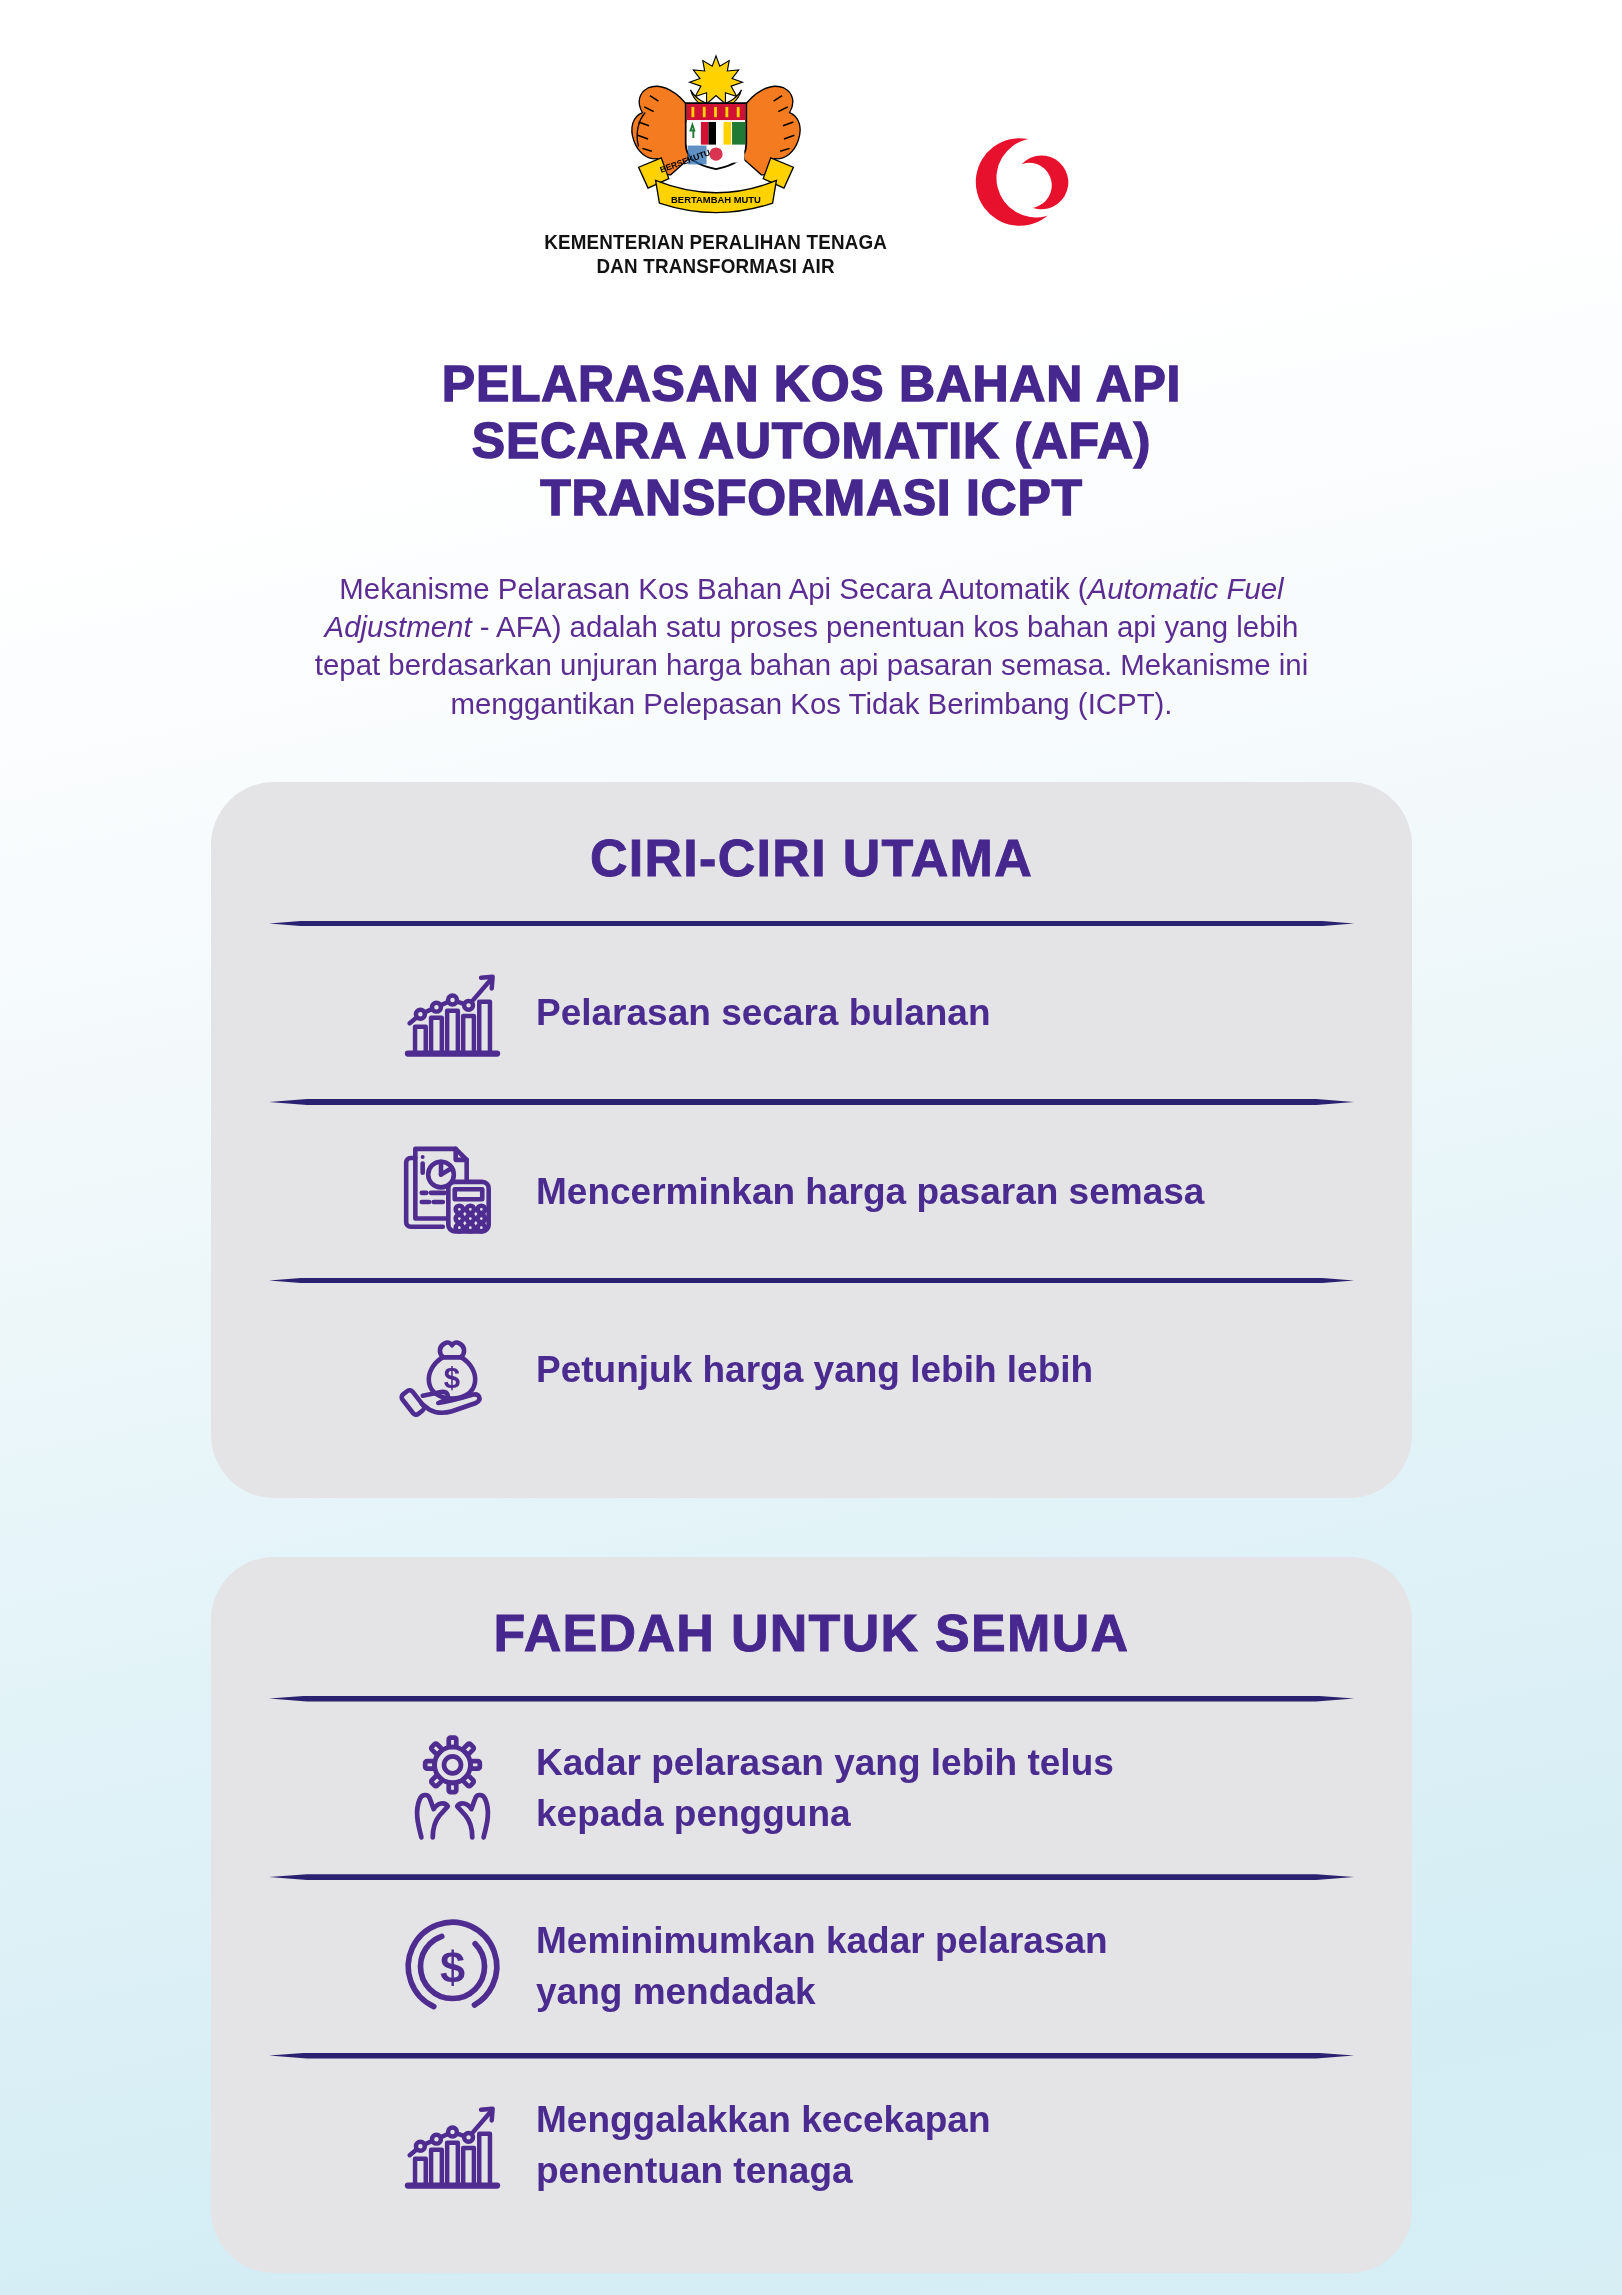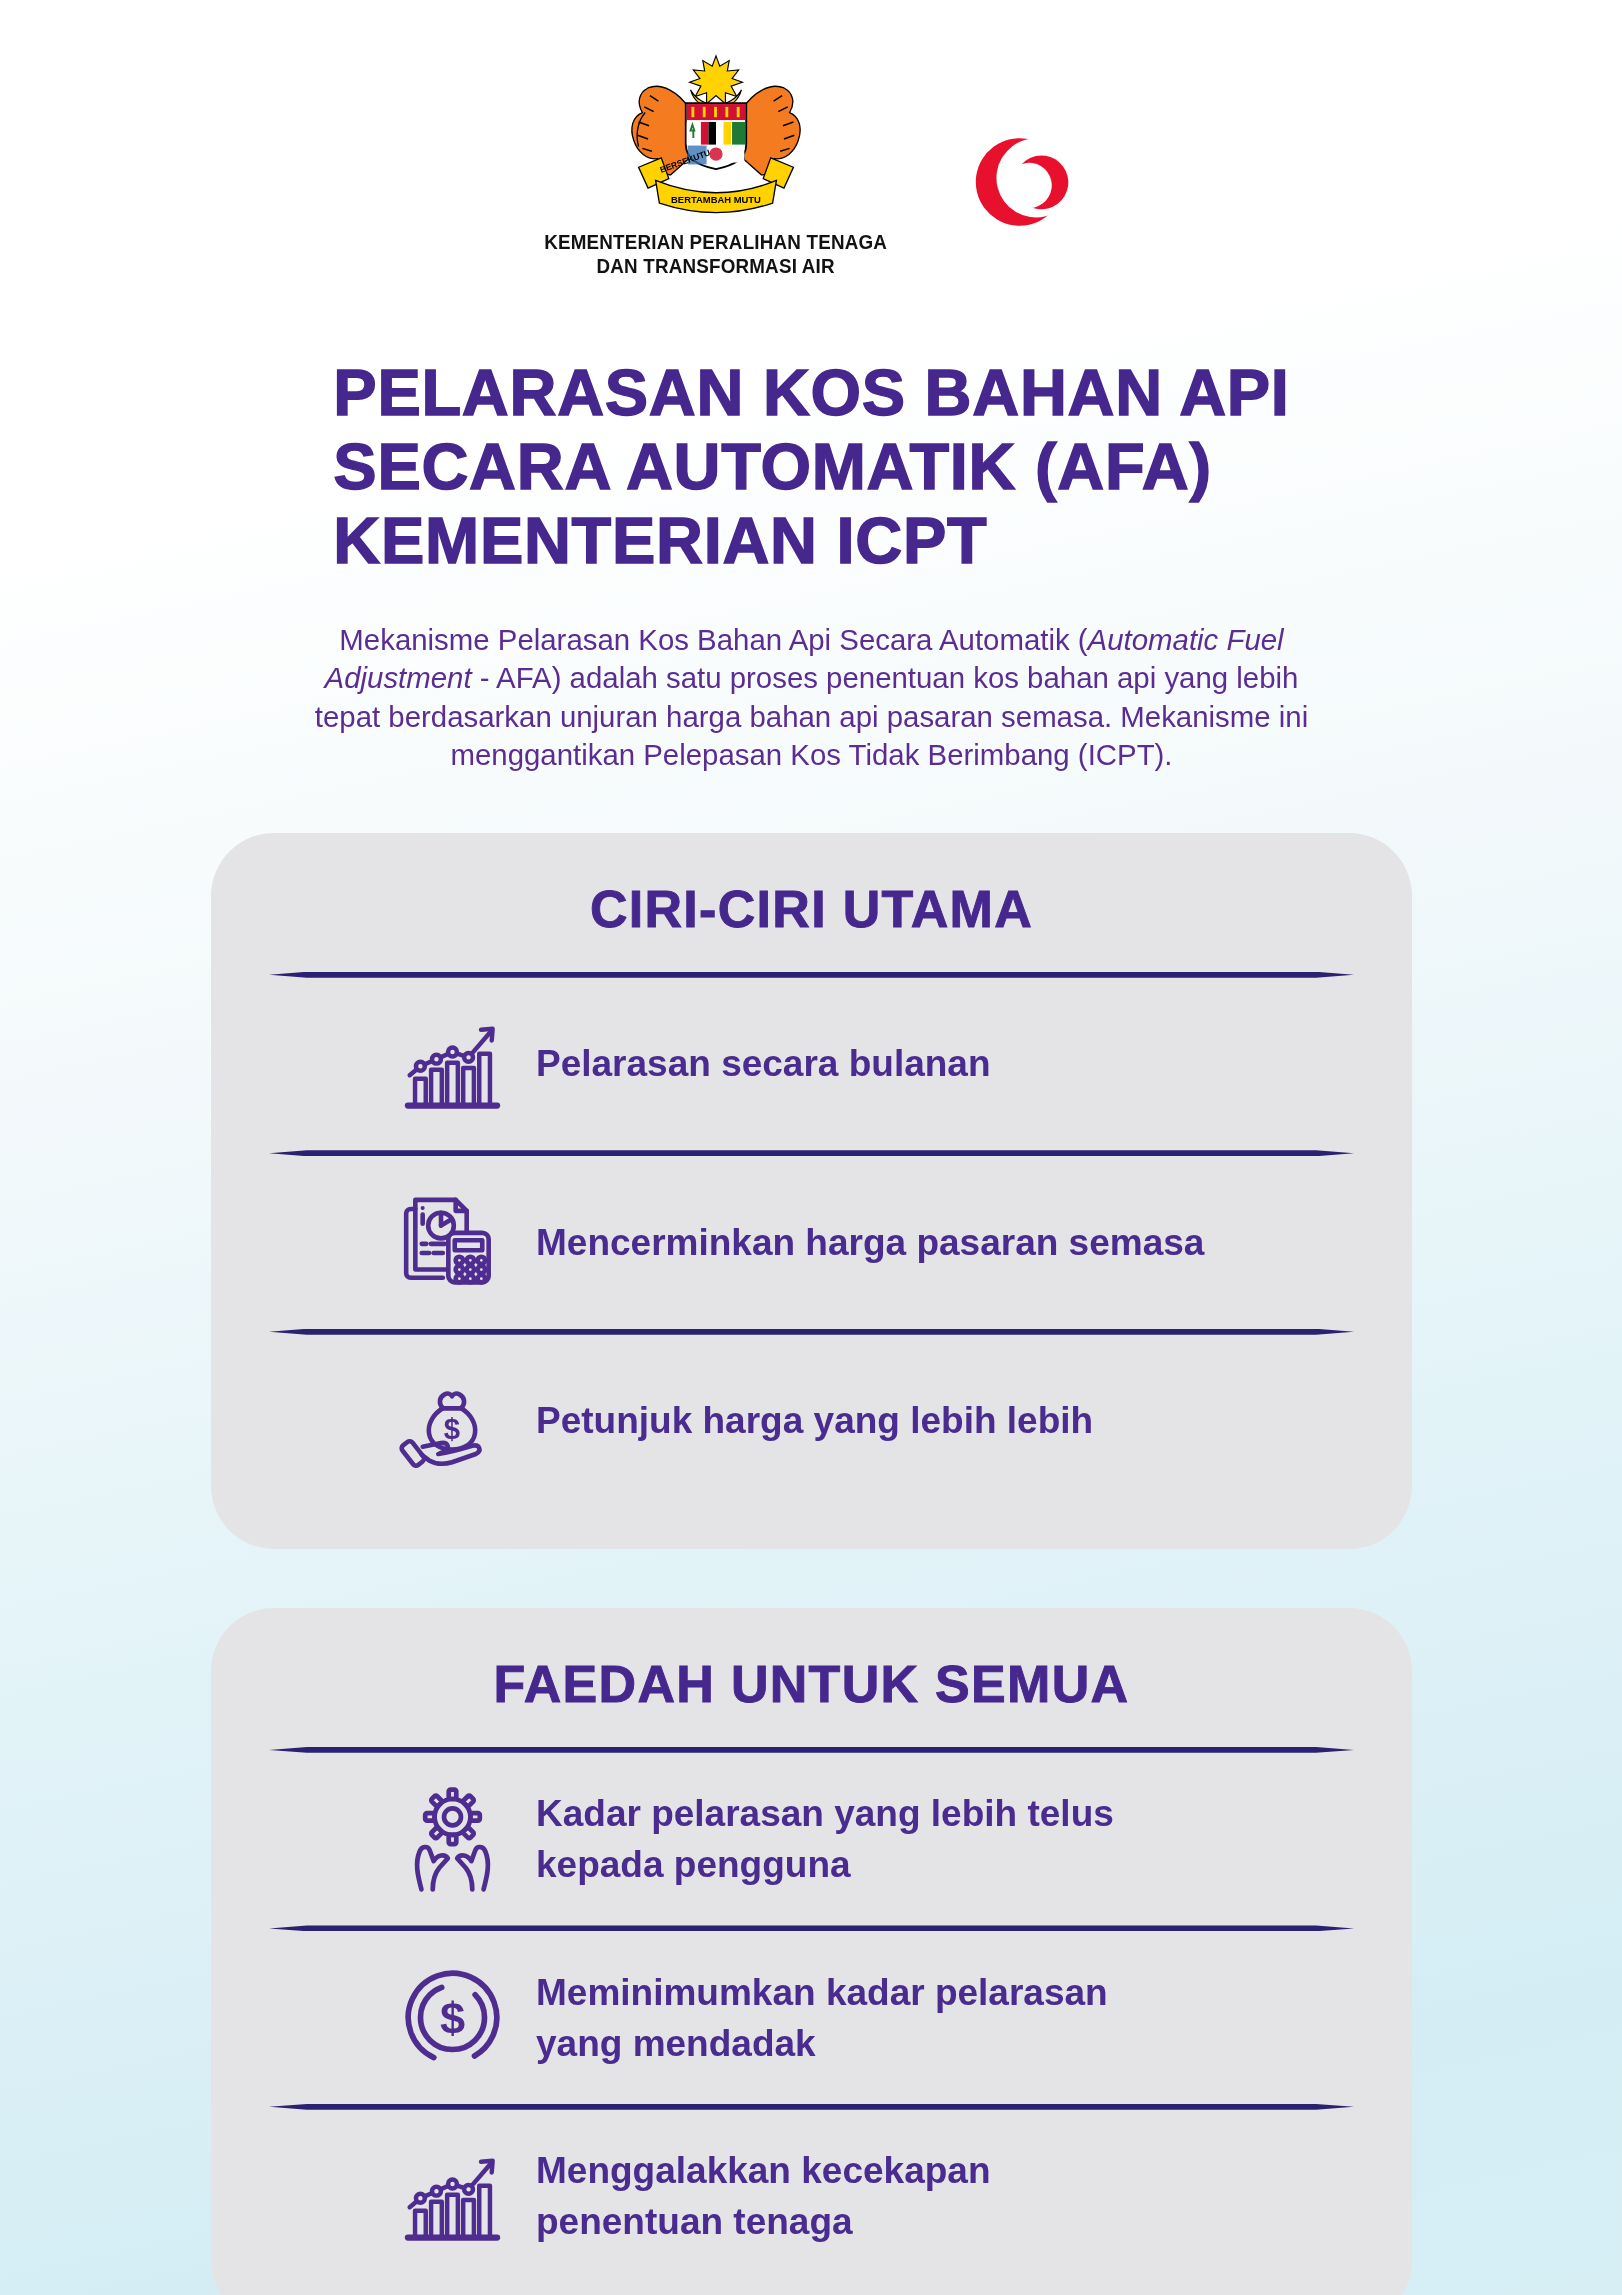--- a/index.html
+++ b/index.html
@@ -18,22 +18,22 @@
     text-align:center;line-height:1.22;white-space:pre-line;letter-spacing:0.2px;
     transform:scaleX(.96);
   }
   .st-block{display:flex;align-items:flex-start;gap:9.2px;margin-top:63px;}
   .st-swoosh{width:113px;height:128px;display:block;}
   .st-text{display:flex;flex-direction:column;margin-top:34px;}
   .st-my{font-size:41px;font-weight:bold;color:#2B3890;letter-spacing:-1.3px;transform:scaleX(.97);transform-origin:left;}
   .st-en{font-size:33px;font-style:italic;color:#2B3890;margin-top:5.2px;letter-spacing:0.7px;}
   
   .title{
-    margin:77px 0 0;font-size:65px;font-weight:bold;color:#46278D;
-    text-align:left;line-height:1.14;letter-spacing:0.7px;-webkit-text-stroke:1.4px #46278D;
+    margin:77px 0 0;font-size:50px;font-weight:bold;color:#46278D;
+    text-align:center;line-height:1.14;letter-spacing:0.7px;-webkit-text-stroke:1.4px #46278D;
   }
   
   .intro{
     margin:43px 0 0;font-size:29.4px;color:#5B2D92;text-align:center;
     line-height:1.3;white-space:pre-line;
   }
   .intro em{font-style:italic;}
   
   .panel{
     width:1201px;background:#E4E3E5;border-radius:63px;margin-top:59px;
@@ -123,21 +123,21 @@
           <circle cx="96" cy="96" r="38" fill="#E8112D"></circle>
           <circle cx="78" cy="96" r="32" fill="#FFFFFF"></circle>
         </g>
       </svg>
     </div>
   </header>
 
   <h1 class="title">
     <div>PELARASAN KOS BAHAN API</div>
     <div>SECARA AUTOMATIK (AFA)</div>
-    <div>KEMENTERIAN ICPT</div>
+    <div>TRANSFORMASI ICPT</div>
   </h1>
 
   <p class="intro"><span>Mekanisme Pelarasan Kos Bahan Api Secara Automatik (</span><em>Automatic Fuel
 Adjustment</em><span> - AFA) adalah satu proses penentuan kos bahan api yang lebih
 tepat berdasarkan unjuran harga bahan api pasaran semasa. Mekanisme ini
 menggantikan Pelepasan Kos Tidak Berimbang (ICPT).</span></p>
 
   <section class="panel">
     <h2 class="panel-title">CIRI-CIRI UTAMA</h2>
     <div class="divider"></div>

